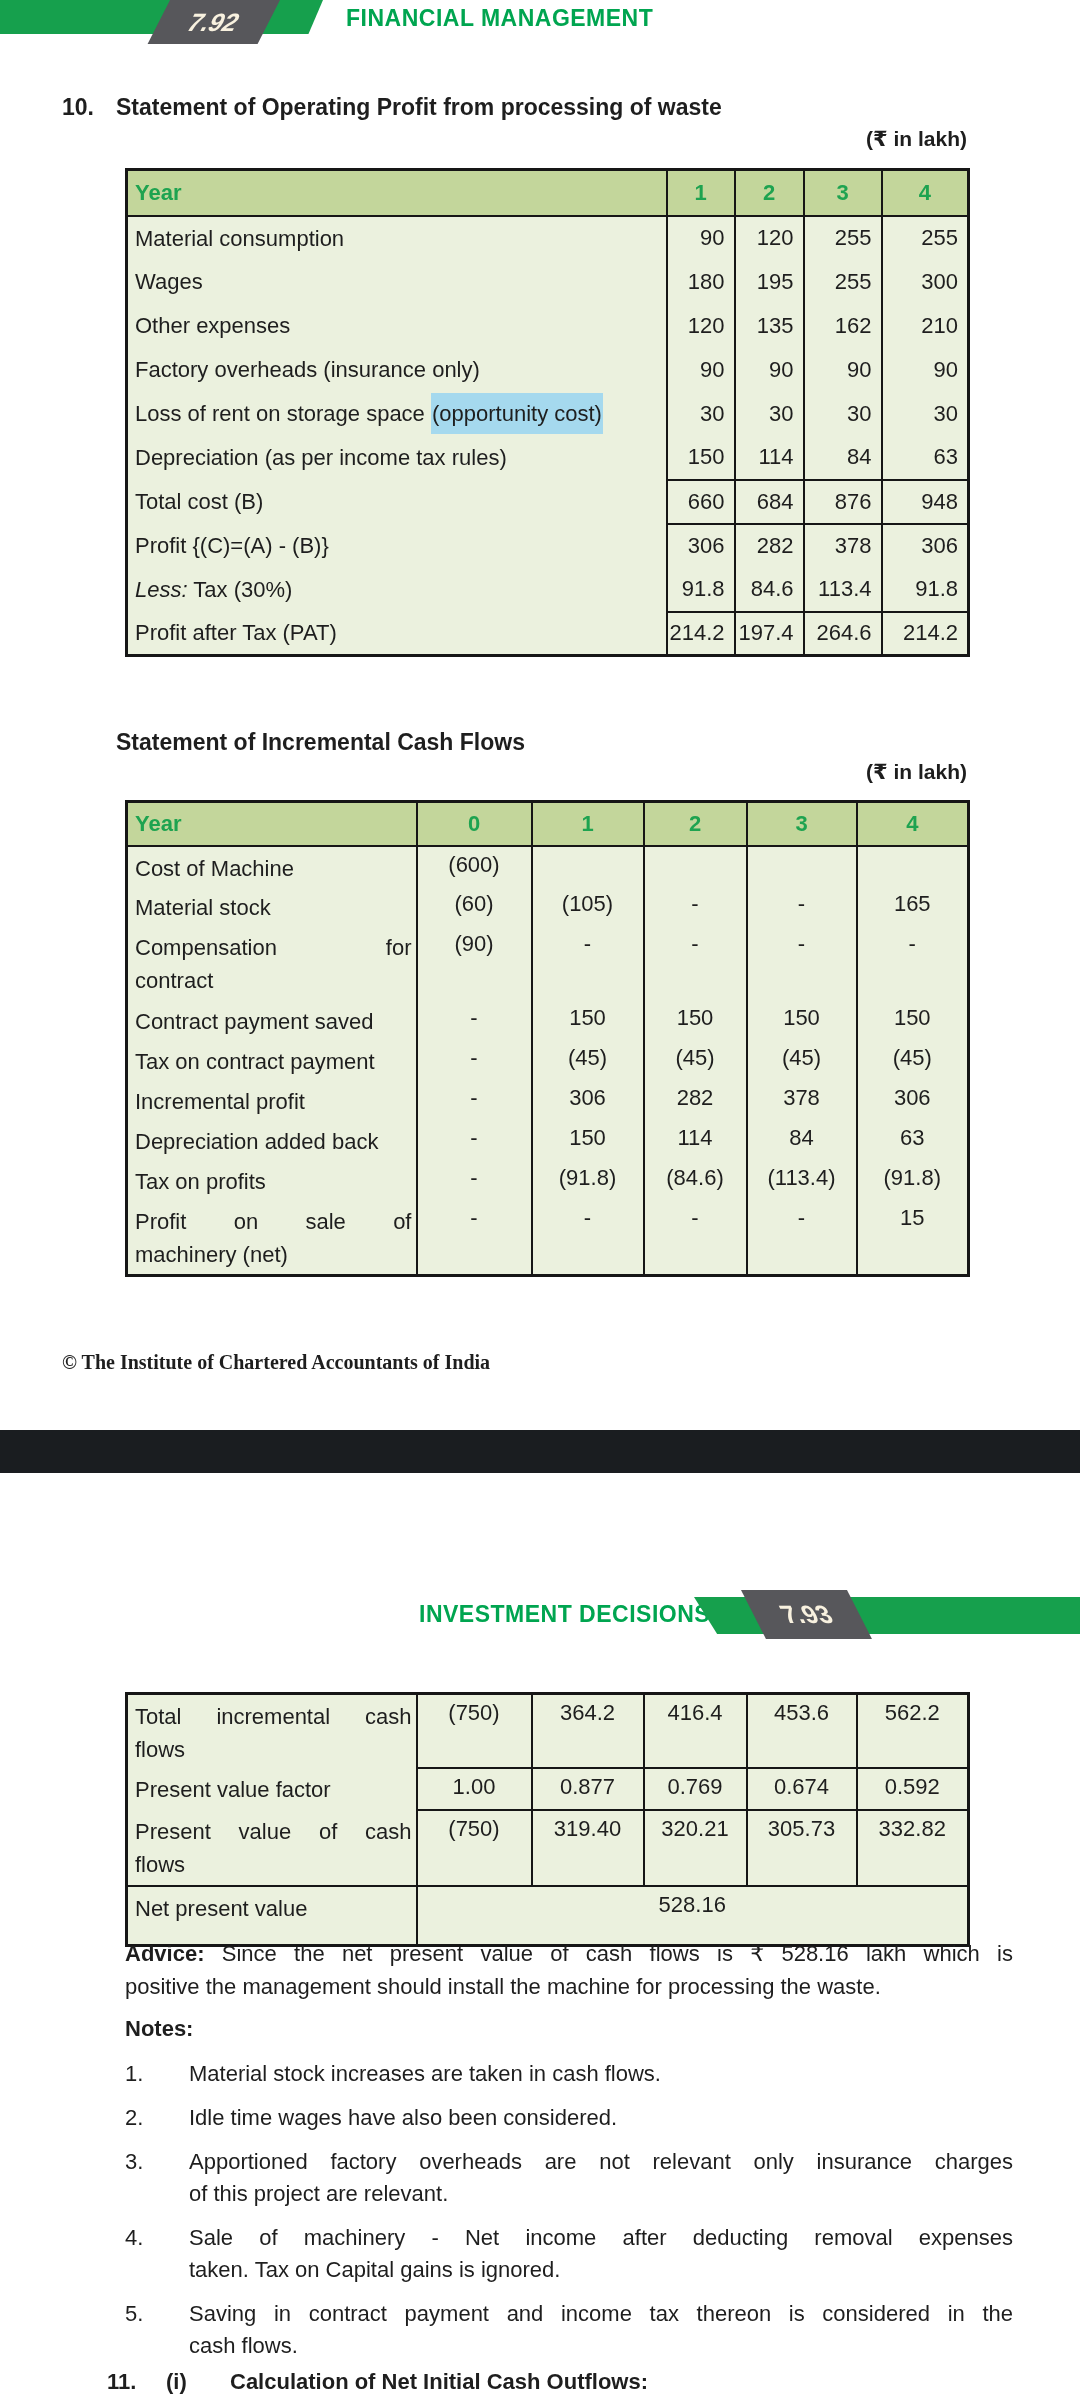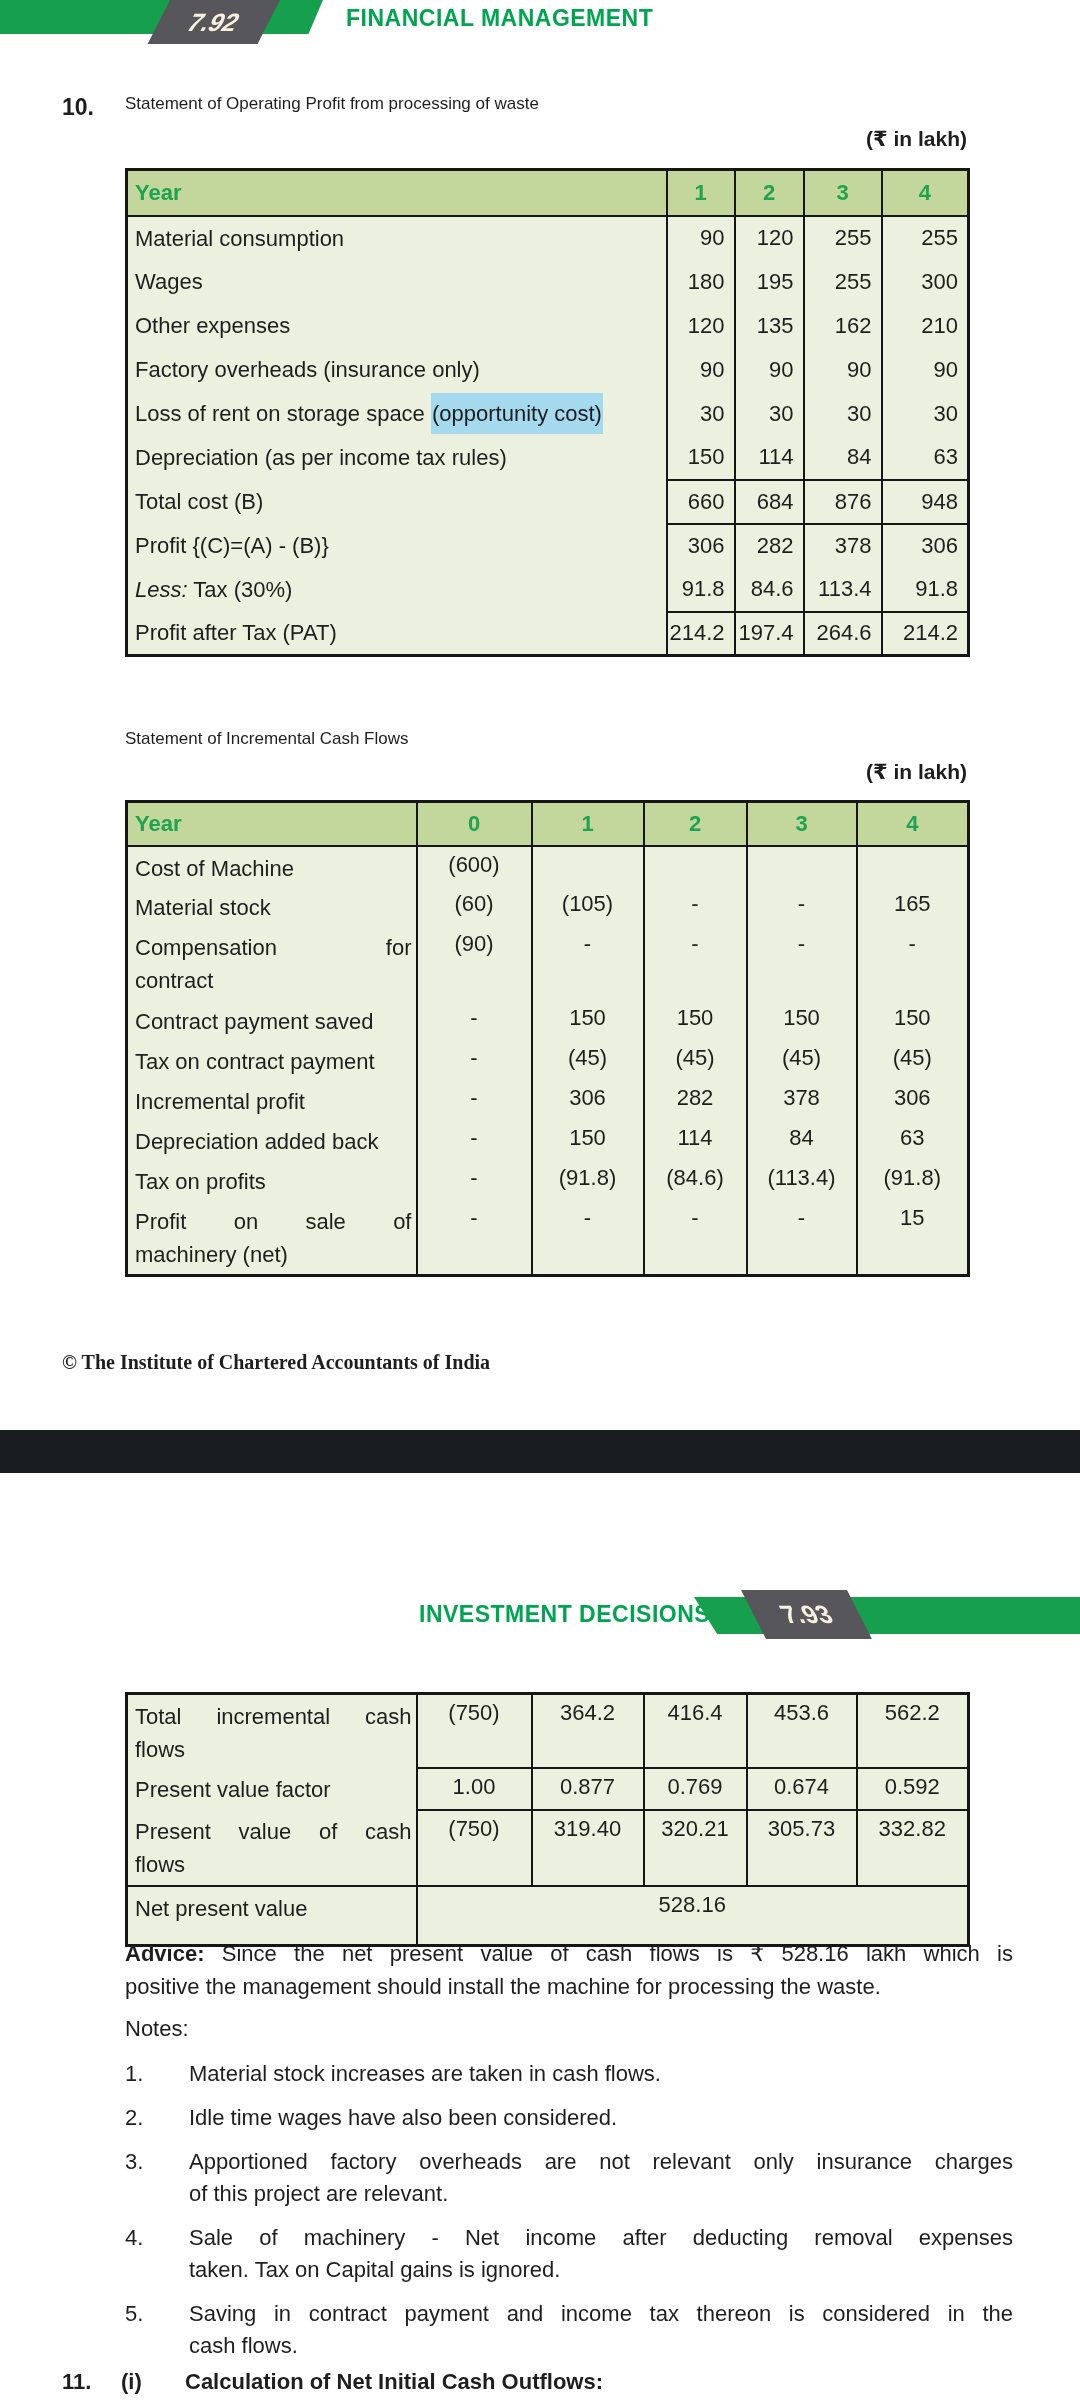--- a/index.html
+++ b/index.html
@@ -13,21 +13,21 @@
   
   .band-top{position:absolute;left:0;top:0;width:323px;height:34px;background:var(--green);
             clip-path:polygon(0 0,100% 0,95.5% 100%,0 100%);}
   .badge{position:absolute;background:var(--badge-bg);color:var(--badge-fg);font-weight:bold;
          font-size:25px;display:flex;align-items:center;justify-content:center;}
   .badge-top{left:170px;top:0;width:110px;height:44px;transform:skewX(-27deg);transform-origin:50% 0;}
   .hdr-title{position:absolute;font-size:23px;font-weight:bold;color:var(--green-text);letter-spacing:.5px;}
   #fin-mgmt{left:346px;top:5px;}
 
   .h-num{position:absolute;left:62px;font-size:23px;font-weight:bold;}
-  .h-title{position:absolute;left:125px;font-size:17px;font-weight:normal;}
+  .h-title{position:absolute;left:116px;font-size:23px;font-weight:bold;}
   .rupee-note{position:absolute;right:113px;font-size:21px;font-weight:bold;}
 
   
   table.doc-table{position:absolute;left:125px;border-collapse:collapse;table-layout:fixed;
                   background:var(--body-bg);border:3px solid var(--bc);font-size:22px;color:var(--ink);}
   .doc-table th,.doc-table td{border-left:2px solid var(--bc);overflow:hidden;}
   .doc-table th:first-child,.doc-table td:first-child{border-left:none;}
   .doc-table thead th{background:var(--th-bg);color:#1ea350;font-weight:bold;
                       border-bottom:2px solid var(--bc);}
   .doc-table thead th.lab{text-align:left;padding-left:7px;}
@@ -56,27 +56,27 @@
              font-weight:bold;font-size:20px;}
   .black-band{position:absolute;left:0;top:1430px;width:1080px;height:43px;background:var(--sep);}
 
   
   #inv-dec{left:419px;top:1601px;text-align:center;}
   .band-bot{position:absolute;left:694px;top:1597px;width:386px;height:37px;background:var(--green);
             clip-path:polygon(0 0,100% 0,100% 100%,6% 100%);}
   .badge-bot{left:741px;top:1590px;width:106px;height:49px;transform:skewX(27deg);transform-origin:50% 0;}
 
   .advice{position:absolute;left:125px;top:1937px;width:888px;font-size:22px;line-height:33px;}
-  .notes-label{position:absolute;left:125px;top:2016px;font-size:22px;font-weight:normal;}
+  .notes-label{position:absolute;left:125px;top:2016px;font-size:22px;font-weight:bold;}
   .notes{position:absolute;left:125px;top:2058px;width:888px;font-size:22px;}
   .note{display:flex;margin-bottom:12px;}
   .note .n{width:64px;flex:none;line-height:32px;}
   .note .t{flex:1;line-height:32px;}
   .item11{position:absolute;left:62px;top:2369px;display:flex;font-size:22px;font-weight:bold;}
-  .item11 .n{width:59px;flex:none;}
+  .item11 .n{width:59px;flex:none;margin-left:45px;}
   .item11 .s{width:64px;flex:none;}
 </style>
 </head>
 <body>
 
 <div class="page">
 
   <div class="band-top"></div>
   <div class="badge badge-top">
     <span>7.92</span>

